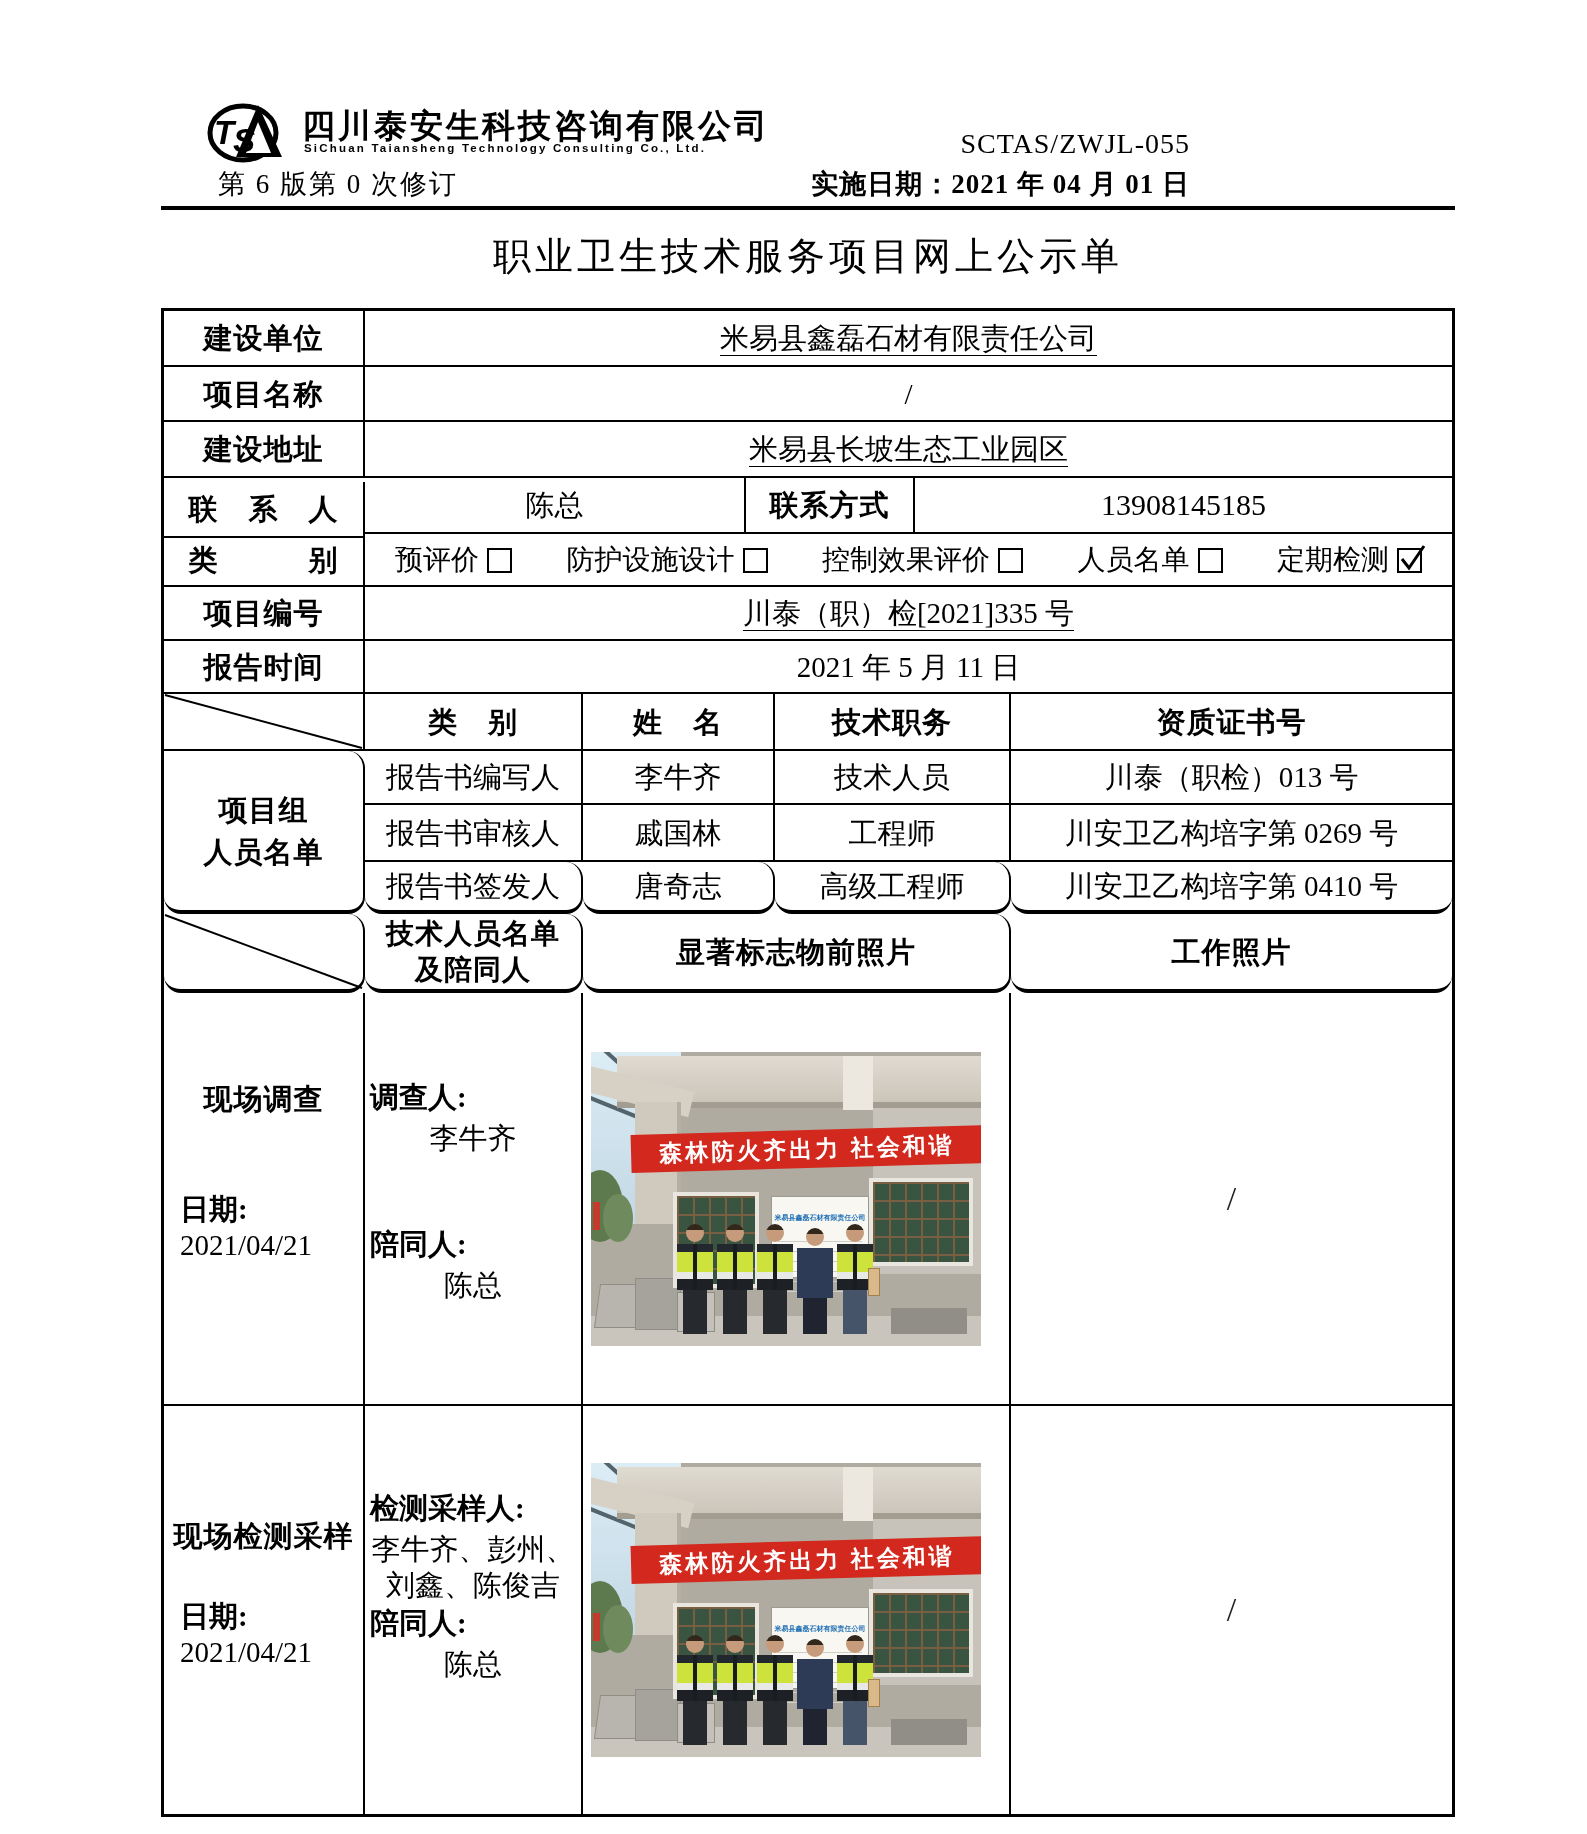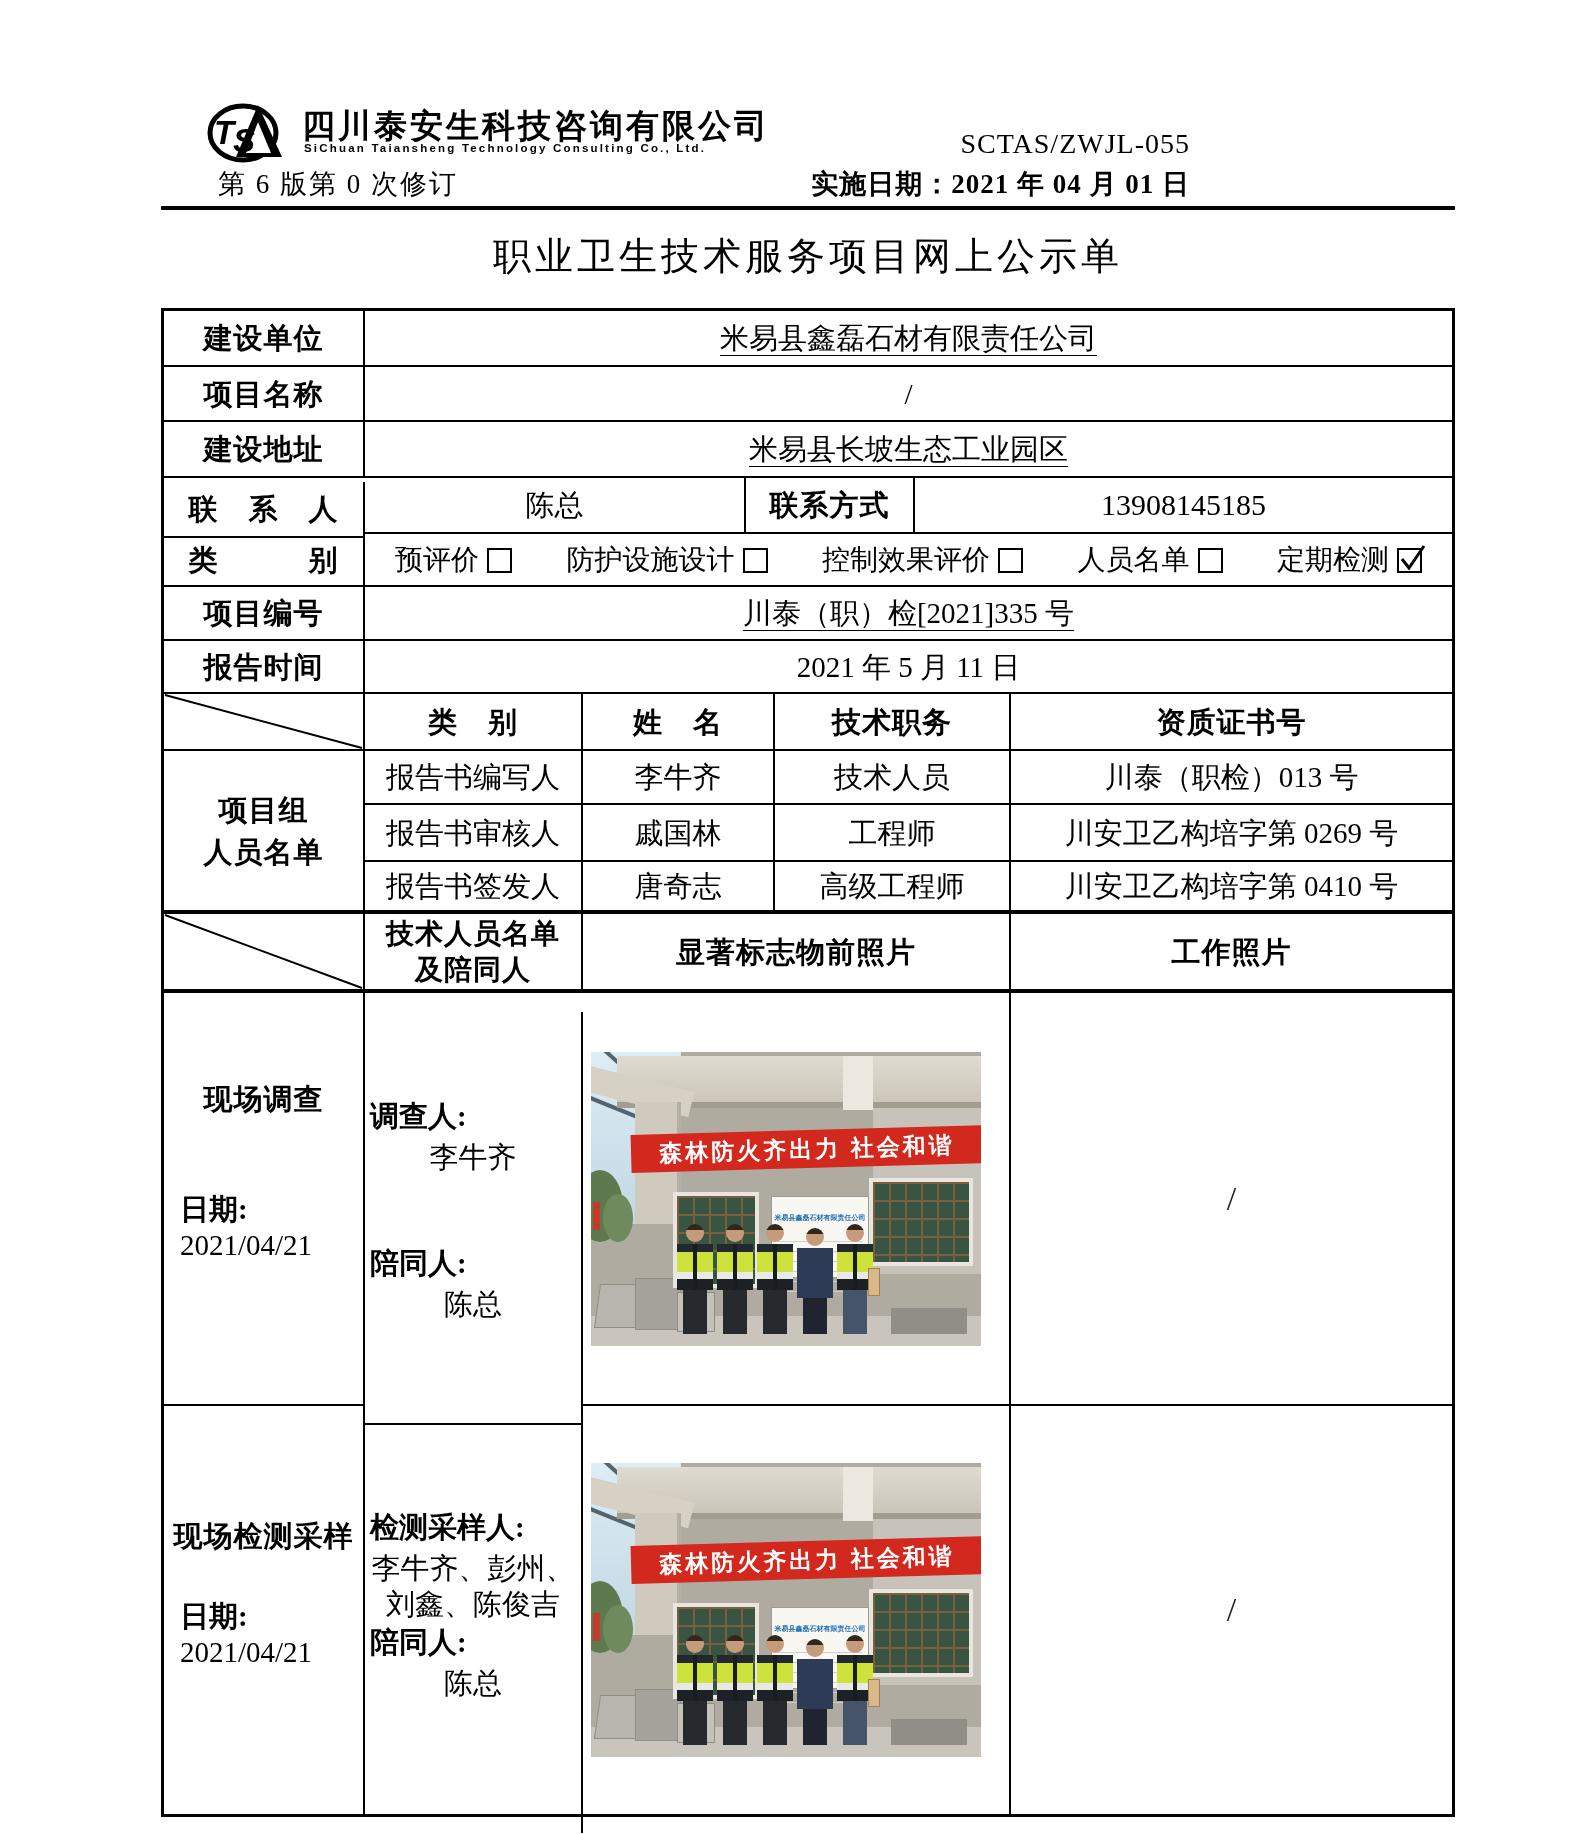--- a/index.html
+++ b/index.html
@@ -20,39 +20,39 @@
          font-size:38px;font-weight:normal;letter-spacing:4px;}
 
   
   .sheet{position:absolute;left:161px;top:308px;width:1294px;height:1509px;
          border:3px solid #000;box-sizing:border-box;}
   .c{position:absolute;display:flex;align-items:center;justify-content:center;box-sizing:border-box;
      border-right:2px solid #000;border-bottom:2px solid #000;font-size:29px;line-height:36px;}
   .lbl{font-weight:bold;letter-spacing:1px;}
   .nr{border-right:none;}
   .nb{border-bottom:none;}
-  .tb{border-bottom-width:4px;}
+  .tb{border-bottom-width:4px;border-radius:17px;}
   .u{text-decoration:underline;text-underline-offset:7px;text-decoration-thickness:1px;}
   .colcell{flex-direction:column;}
 
   .optwrap{display:flex;width:100%;justify-content:space-between;
            padding:0 30px;box-sizing:border-box;font-size:28px;}
   .opt{white-space:nowrap;}
   .chk{display:inline-block;width:25px;height:25px;border:2px solid #000;margin-left:8px;
        vertical-align:-4px;position:relative;box-sizing:border-box;}
   .chk svg{position:absolute;left:-1px;top:-7px;}
 
   .diagsvg{position:absolute;left:0;top:0;}
 
   
   .sitecell{display:block;text-align:left;}
   .site-name{text-align:center;font-weight:bold;letter-spacing:1px;}
   .site-dl{padding-left:16px;font-weight:bold;}
   .site-dv{padding-left:16px;}
-  .peoplecell{display:block;text-align:left;margin-top:19px;}
+  .peoplecell{display:block;text-align:left;}
   .pp-label{font-weight:bold;padding-left:5px;white-space:nowrap;}
   .pp-value{text-align:center;margin-top:5px;padding:0 5px;}
   .photocell{justify-content:flex-start;padding-left:8px;}
   .slash{font-size:34px;color:#222;}
 
   
   .photo{position:relative;width:390px;height:294px;background:#b0aba1;overflow:hidden;flex:none;}
   .ph{position:absolute;}
   .sky{left:0;top:0;width:90px;height:172px;background:linear-gradient(180deg,#dcedf6,#c2d8e4);}
   .cano{background:#53646d;height:4px;}

